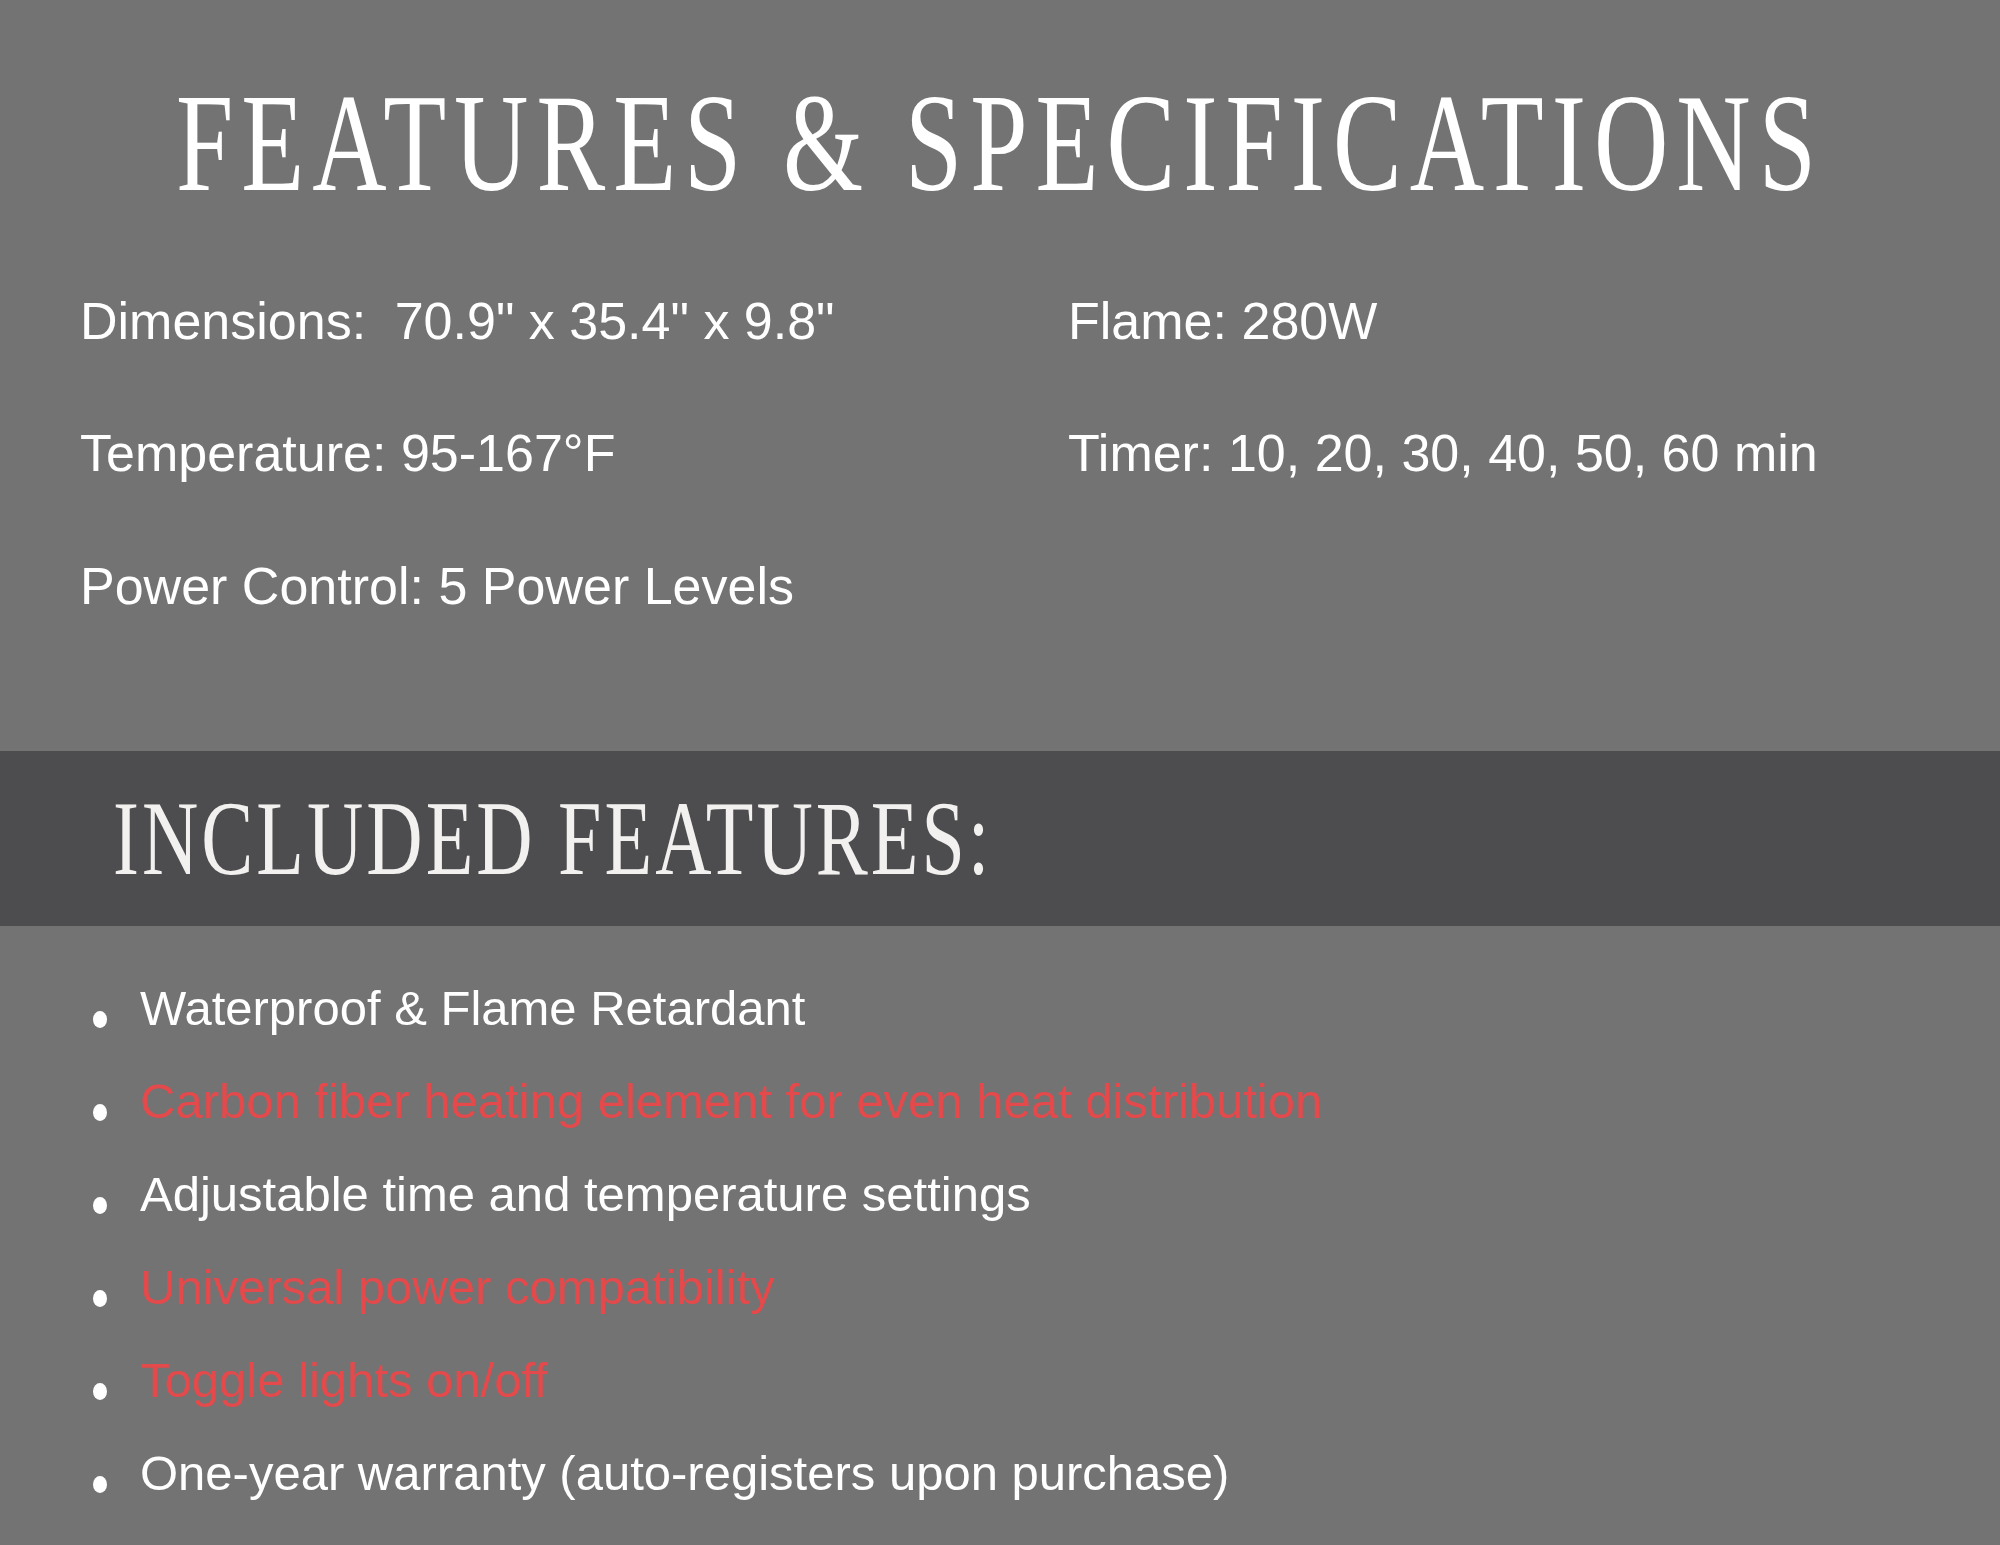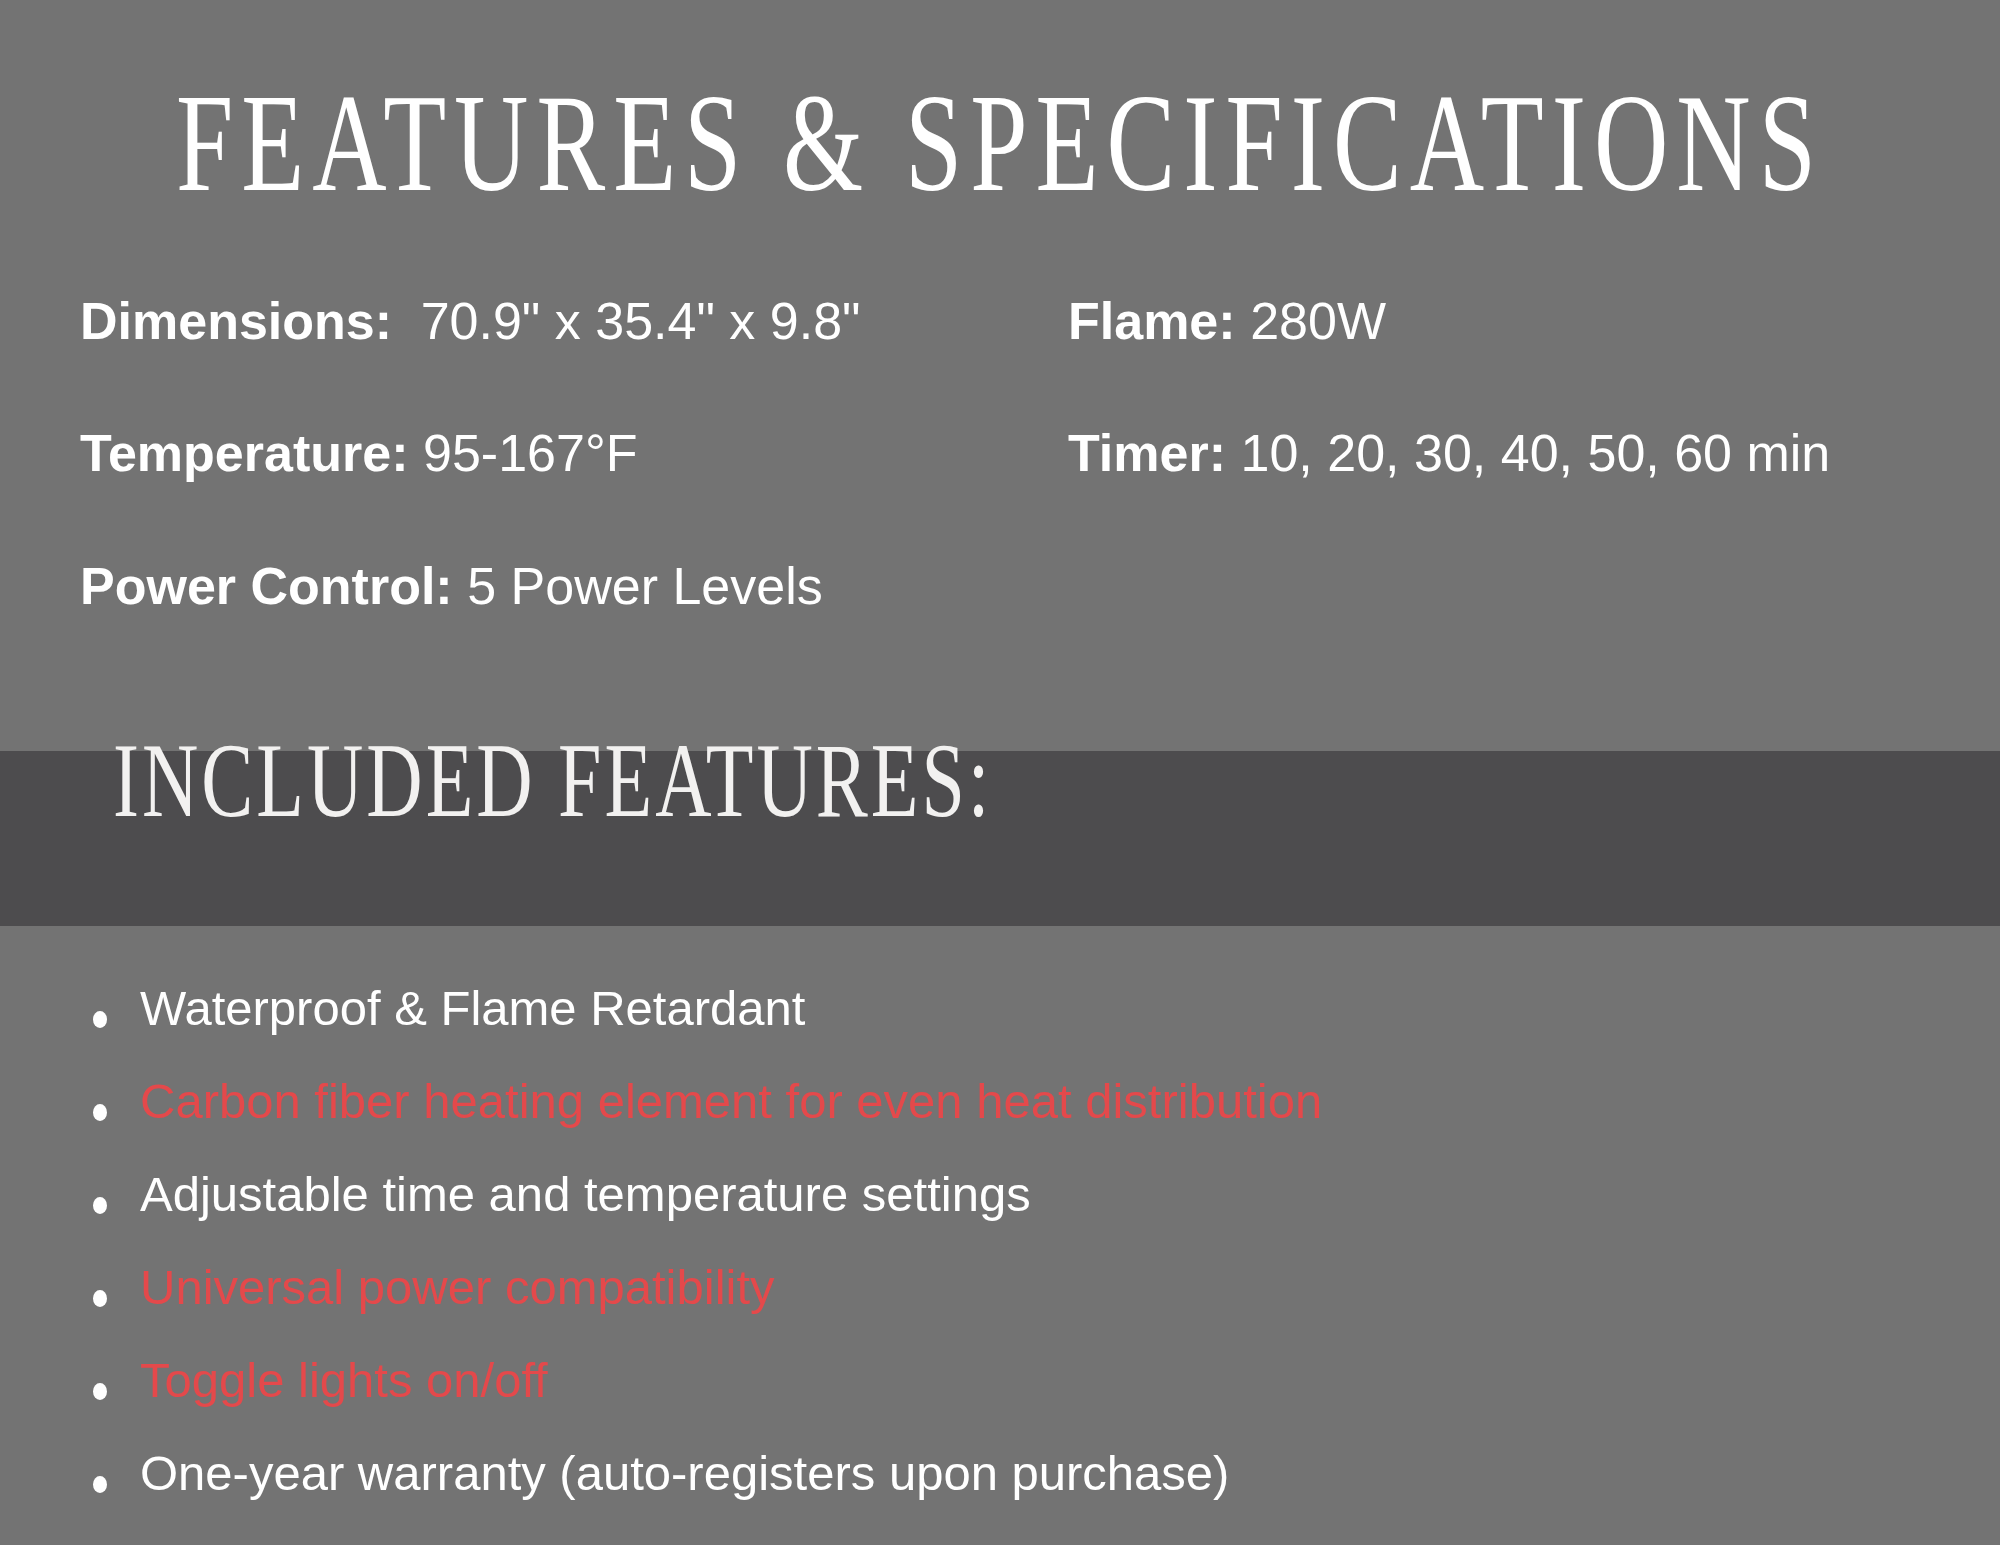--- a/index.html
+++ b/index.html
@@ -35,28 +35,29 @@
   .specs{
     display:grid;
     grid-template-columns:988px 1fr;
     padding:0 12px 0 80px;
     margin-top:104px;
     row-gap:57px;
     font-size:52px;
     line-height:1.45;
   }
   .spec-row{margin:0;}
-  .spec-label{font-weight:bold;margin-right:0.28em;}
+  .spec-label{font-weight:normal;margin-right:0.28em;}
   .spec-row.wide-gap .spec-label{margin-right:0.55em;}
   .spec-value{font-weight:normal;}
   
   .band{
     height:175px;
     background:var(--band);
     display:flex;
+    align-items:center;
     padding-left:113px;
   }
   .band-title{
     margin:0;
     font-family:"Liberation Serif","DejaVu Serif",serif;
     font-weight:400;
     font-size:78px;
     letter-spacing:3px;
     color:var(--band_text);
     transform:scaleY(1.36);

